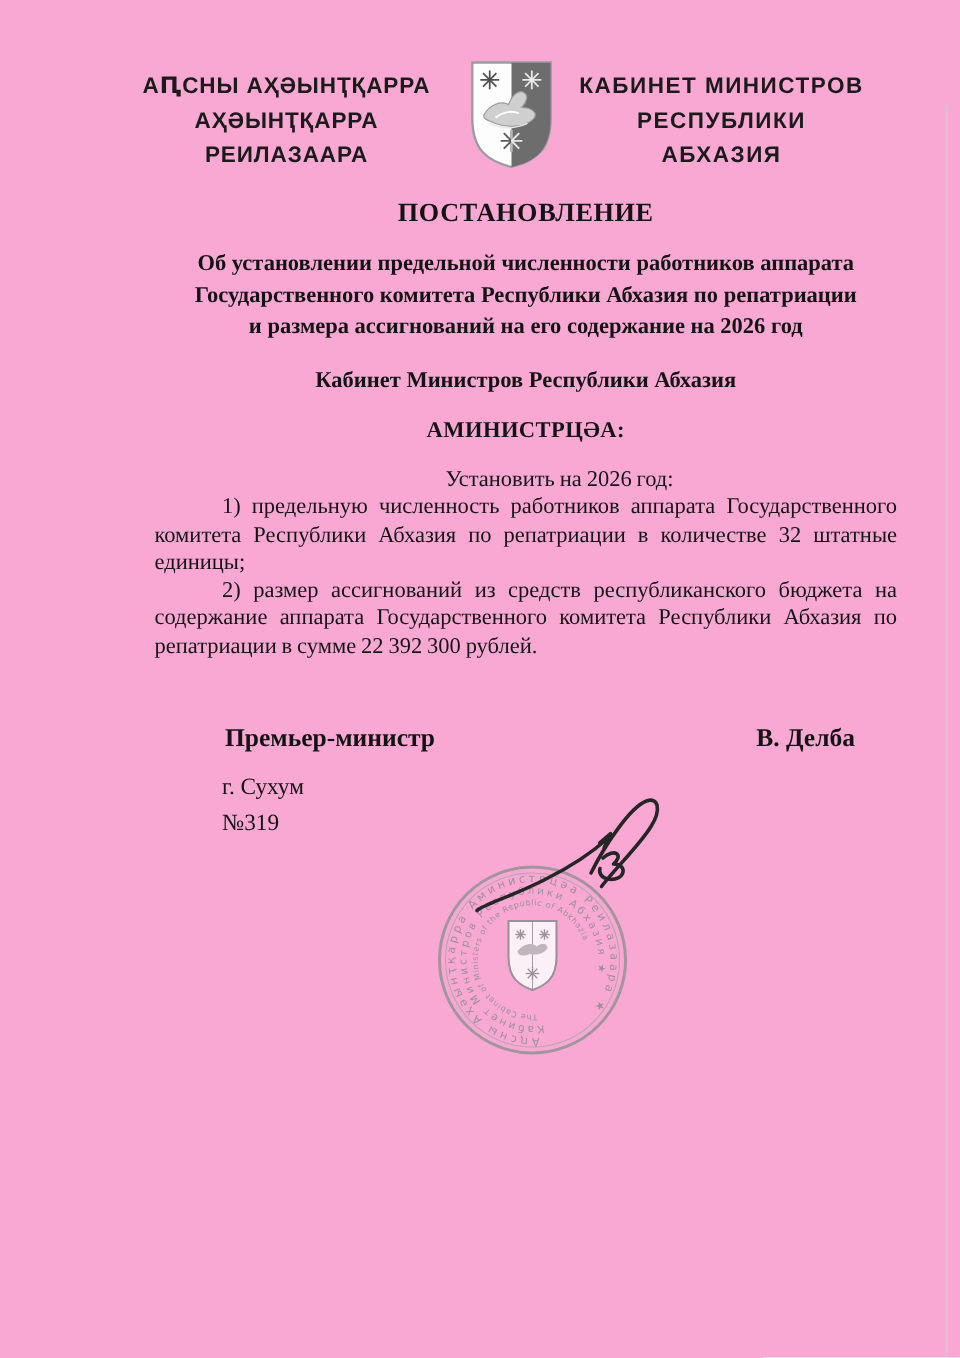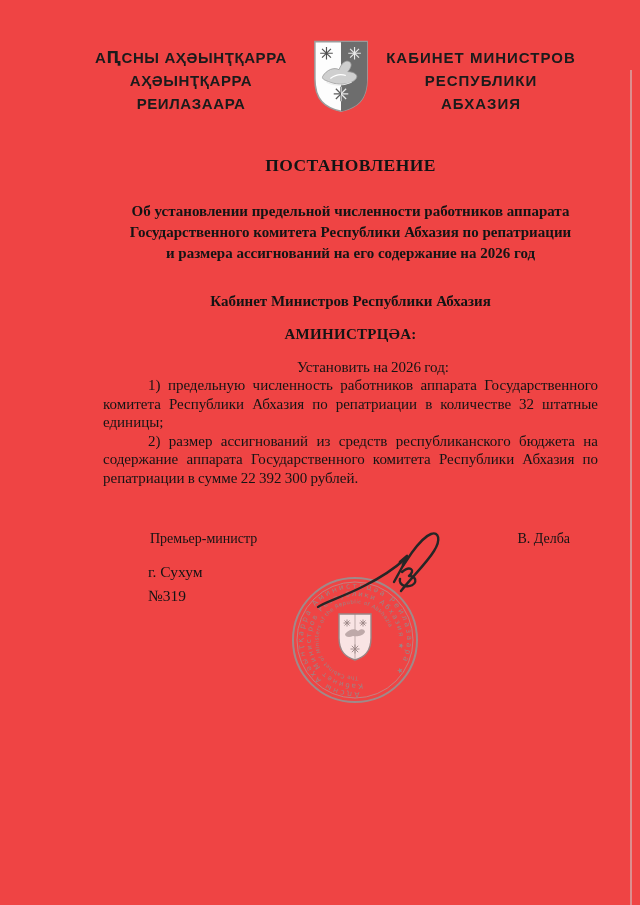--- a/index.html
+++ b/index.html
@@ -1,19 +1,19 @@
 <!DOCTYPE html>
 <html><head>
 <meta charset="utf-8">
 <style>
   html,body{margin:0;padding:0;background:#ffffff;}
   .page{
     position:relative;
     width:640px;height:905px;
-    background:#ef4444;
+    background:#f9a8d4;
     font-family:"Liberation Serif","DejaVu Serif",serif;
     color:#141414;
     overflow:hidden;
   }
   
   .scan-line{
     position:absolute;left:630px;top:70px;width:2px;height:835px;
     background:#cccccc;opacity:.55;
   }
   
@@ -25,36 +25,36 @@
     font-family:"Liberation Sans","DejaVu Sans",sans-serif;
     font-weight:bold;font-size:15px;line-height:23px;
     letter-spacing:.6px;text-align:center;color:#1b1b1b;
     margin-top:9px;
   }
   .h-left{width:212px;}
   .h-right{width:192px;letter-spacing:1px;}
   .coat{width:60px;height:78px;margin:0 4px;}
   
   .content{
-    position:absolute;top:156px;left:103px;width:495px;
+    position:absolute;top:132px;left:103px;width:495px;
     font-size:15px;line-height:18.5px;
   }
   .title{text-align:center;font-weight:bold;font-size:17.5px;letter-spacing:.4px;}
-  .subject{margin-top:26px;text-align:center;font-weight:bold;font-size:15px;line-height:21px;}
+  .subject{margin-top:15px;text-align:center;font-weight:bold;font-size:15px;line-height:21px;}
   .para{word-spacing:-0.5px;}
   .p-just{text-align:justify;text-indent:45px;}
   .p1{margin-top:14px;}
   .c-bold{text-align:center;font-weight:bold;}
-  .c1{margin-top:28px;}
+  .c1{margin-top:16px;}
   .c2{margin-top:15px;letter-spacing:.3px;}
   .p2{margin-top:14px;text-indent:45px;text-align:center;}
   
   .sign-row{
     margin-top:43px;display:flex;justify-content:space-between;
-    font-weight:normal;font-size:14px;
+    font-weight:bold;font-size:17px;
     padding-left:47px;padding-right:28px;
   }
   .footer-block{
     margin-top:11px;padding-left:45px;font-size:15.5px;line-height:24.5px;font-family:Liberation Serif, serif;
   }
   
   .stamp{position:absolute;left:280px;top:565px;width:150px;height:150px;opacity:.88;}
   .signature{position:absolute;left:298px;top:524px;width:160px;height:95px;}
   .stamp text{
     font-family:"DejaVu Sans",sans-serif;fill:#8f8f8f;

